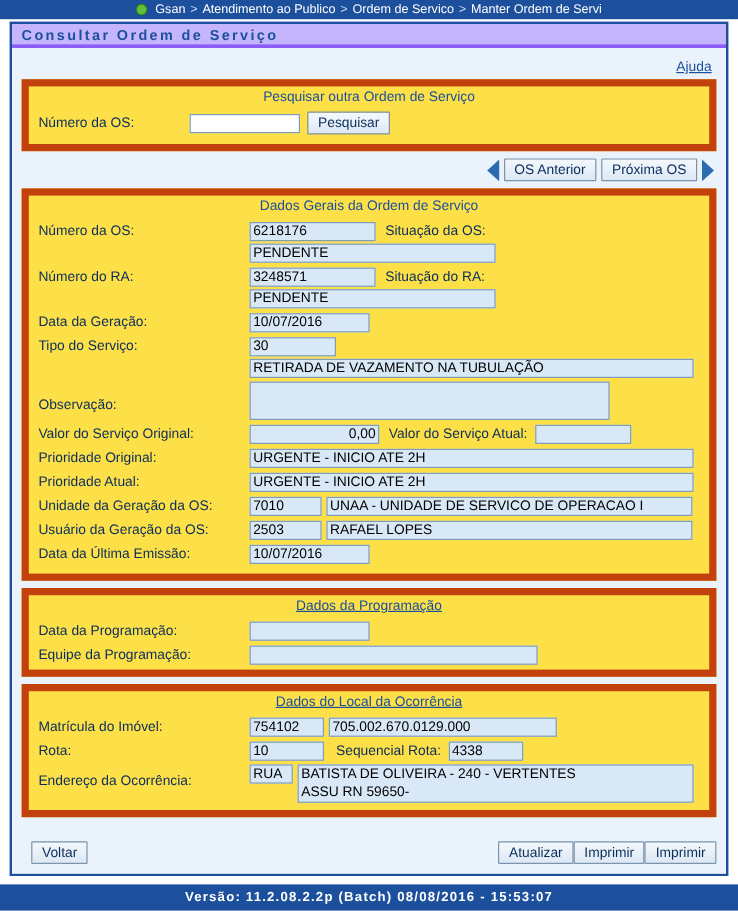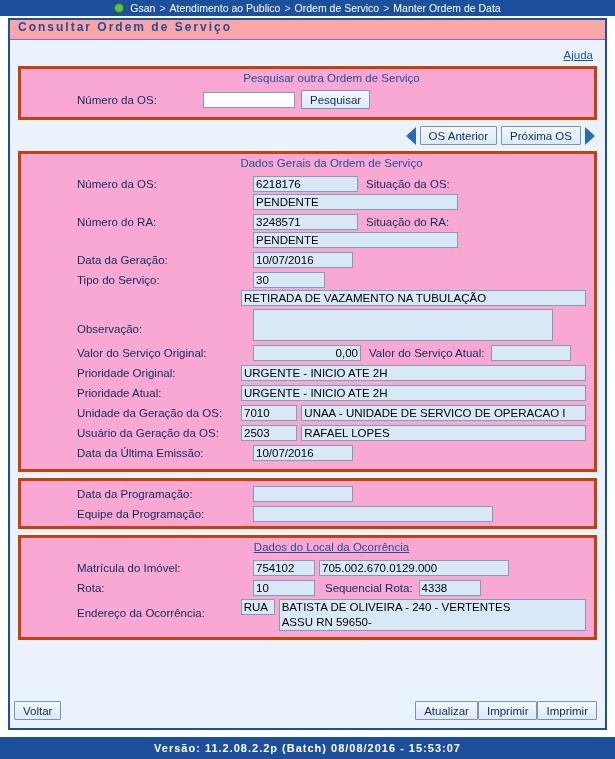--- a/index.html
+++ b/index.html
@@ -46,23 +46,24 @@
   
   .outer {
     position: absolute;
     left: 8px; top: 18px;
     width: 599px; height: 712px;
     border: 2px solid #1c4f9c;
     background: #eef4fb;
   }
   .title-bar {
     height: 20px;
-    background: #fca5a5;
-    border-bottom: 1px solid #8b5cf6;
-    display: flex;
+    background: #c4b5fd;
+    border-bottom: 3px solid #8b5cf6;
+    display: flex;
+    align-items: center;
     padding-left: 8px;
   }
   .title-bar .ttl {
     font-size: 12px;
     font-weight: bold;
     color: #1c4f9c;
     letter-spacing: 2px;
   }
 
   .content {
@@ -78,24 +79,23 @@
   }
   .ajuda-link {
     color: #1c4f9c;
     font-size: 11.5px;
     text-decoration: underline;
     cursor: pointer;
   }
 
   
   .box {
-    border: 3px solid #c2410c;
-    background: #f9a8d4;
+    border: 6px solid #c2410c;
+    background: #fde047;
     margin-bottom: 6px;
-    padding-left: 48px;
   }
   .box-head {
     text-align: center;
     font-size: 11.5px;
     color: #1c4f9c;
     padding: 3px 0 2px 0;
   }
   .box-head.underline { text-decoration: underline; }
   .box-body { padding: 4px 8px 8px 8px; }
 
@@ -159,21 +159,21 @@
     width: 0; height: 0;
     border-top: 9px solid transparent;
     border-bottom: 9px solid transparent;
   }
   .arrow-left { border-right: 10px solid #2b6cb0; }
   .arrow-right { border-left: 10px solid #2b6cb0; }
 
   
   .footer-btns {
     position: absolute;
-    left: 4px; right: 8px;
+    left: 16px; right: 8px;
     bottom: 8px;
     display: flex;
     justify-content: space-between;
     align-items: center;
   }
   .footer-right { display: flex; gap: 0; }
 
   
   .version-bar {
     position: absolute;
@@ -195,21 +195,21 @@
 <div id="app">
 
   <div class="breadcrumb-bar">
     <span class="bc-globe"></span>
     <span class="bc-item">Gsan</span>
     <span class="bc-sep">&gt;</span>
     <span class="bc-item">Atendimento ao Publico</span>
     <span class="bc-sep">&gt;</span>
     <span class="bc-item">Ordem de Servico</span>
     <span class="bc-sep">&gt;</span>
-    <span class="bc-item">Manter Ordem de Data</span>
+    <span class="bc-item">Manter Ordem de Servi</span>
   </div>
 
   <div class="outer">
 
     <div class="title-bar">
       <span class="ttl">Consultar Ordem de Serviço</span>
     </div>
 
     <div class="content">
 
@@ -309,20 +309,21 @@
 
           <div class="row" style="margin-bottom:0">
             <span class="lbl lbl-w1">Data da Última Emissão:</span>
             <span class="inp" style="width:100px">10/07/2016</span>
           </div>
 
         </div>
       </div>
 
       <div class="box">
+        <div class="box-head underline">Dados da Programação</div>
         <div class="box-body" style="padding-bottom:4px">
           <div class="row">
             <span class="lbl lbl-w1">Data da Programação:</span>
             <span class="inp" style="width:100px"></span>
           </div>
           <div class="row" style="margin-bottom:0">
             <span class="lbl lbl-w1">Equipe da Programação:</span>
             <span class="inp" style="width:240px"></span>
           </div>
         </div>

